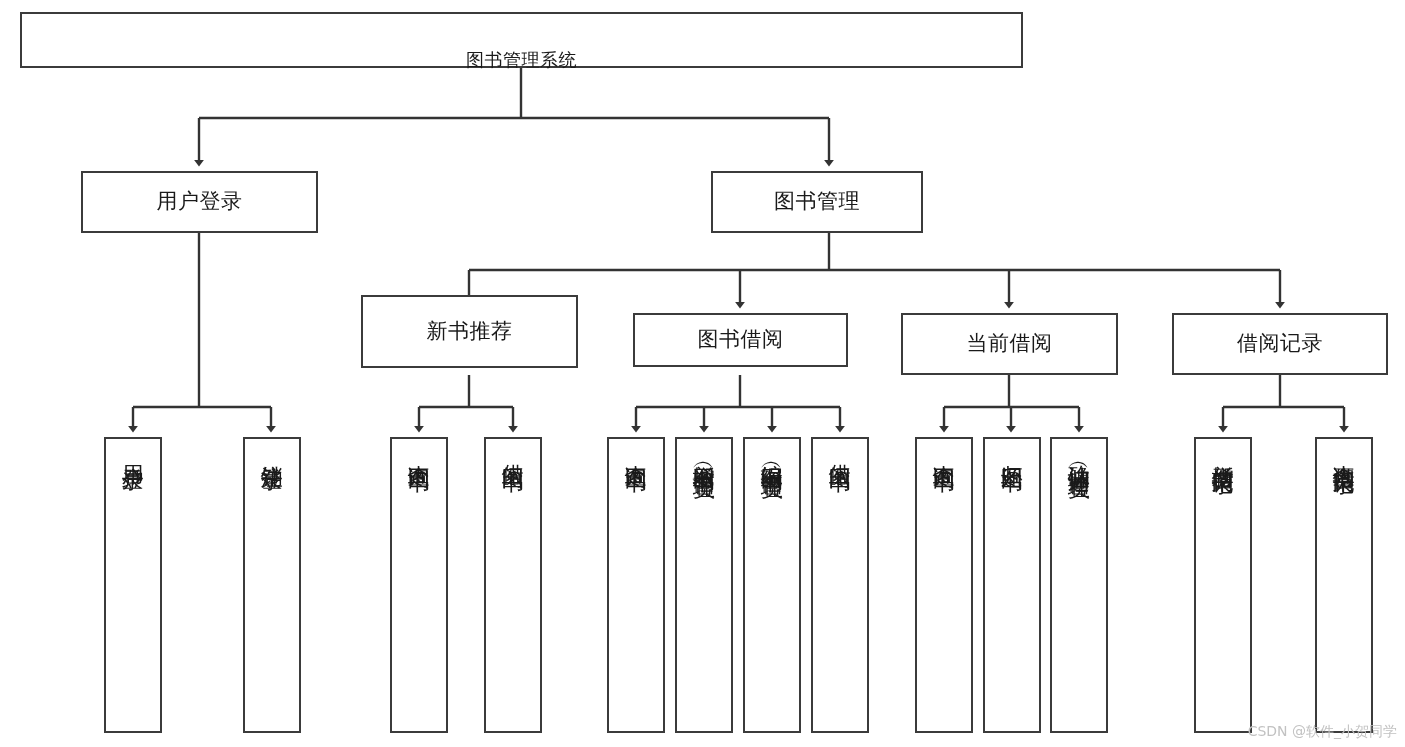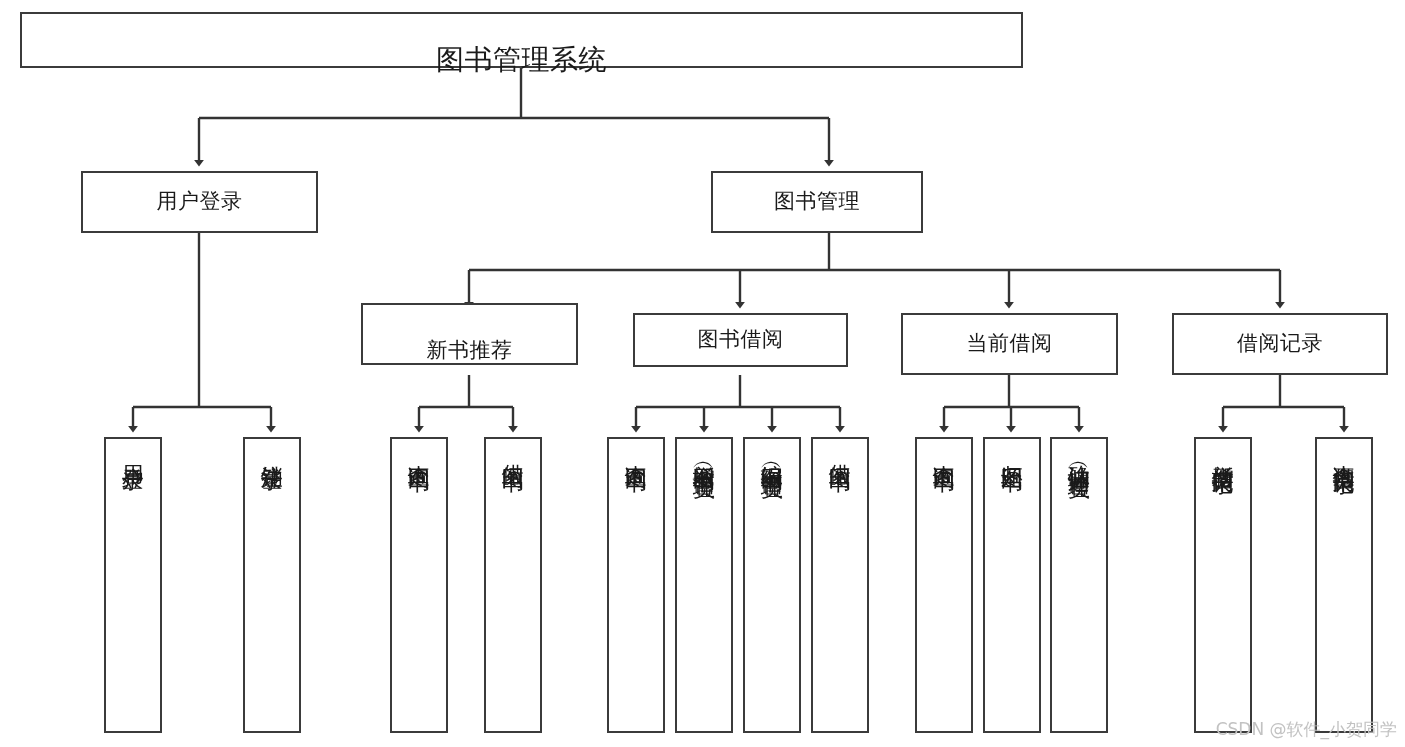--- a/index.html
+++ b/index.html
@@ -44,21 +44,21 @@
     line-height: 1.12;
     color: #1a1a1a;
     letter-spacing: 0.5px;
   }
   
   .node.horizontal .node-label {
     writing-mode: horizontal-tb;
     font-size: 21px;
   }
   .node.root .node-label {
-    font-size: 28px;
+    font-size: 18px;
     margin-top: 40px;
   }
   
   .node.leaf {
     align-items: flex-start;
     justify-content: center;
     padding-top: 8px;
   }
   .node.leaf .node-label {
     writing-mode: vertical-rl;
@@ -67,21 +67,21 @@
     line-height: 1.06;
     letter-spacing: 2px;
     white-space: nowrap;
     max-height: 278px;
   }
   
   #watermark {
     position: absolute;
     right: 8px;
     bottom: 6px;
-    font-size: 17px;
+    font-size: 14px;
     color: #c2c2c2;
     white-space: nowrap;
     font-family: "DejaVu Sans", "Liberation Sans", sans-serif;
   }
 </style>
 </head>
 <body>
 
 <div id="diagram-root">
 
@@ -139,21 +139,21 @@
     <span class="node-label">图书管理系统</span>
   </div>
 
   <div class="node horizontal" style="left:81px; top:171px; width:237px; height:62px;">
     <span class="node-label">用户登录</span>
   </div>
   <div class="node horizontal" style="left:711px; top:171px; width:212px; height:62px;">
     <span class="node-label">图书管理</span>
   </div>
 
-  <div class="node horizontal" style="left:361px; top:303px; width:217px; height:62px;align-items:flex-end;">
+  <div class="node horizontal" style="left:361px; top:295px; width:217px; height:73px;">
     <span class="node-label">新书推荐</span>
   </div>
   <div class="node horizontal" style="left:633px; top:313px; width:215px; height:54px;">
     <span class="node-label">图书借阅</span>
   </div>
   <div class="node horizontal" style="left:901px; top:313px; width:217px; height:62px;">
     <span class="node-label">当前借阅</span>
   </div>
   <div class="node horizontal" style="left:1172px; top:313px; width:216px; height:62px;">
     <span class="node-label">借阅记录</span>

